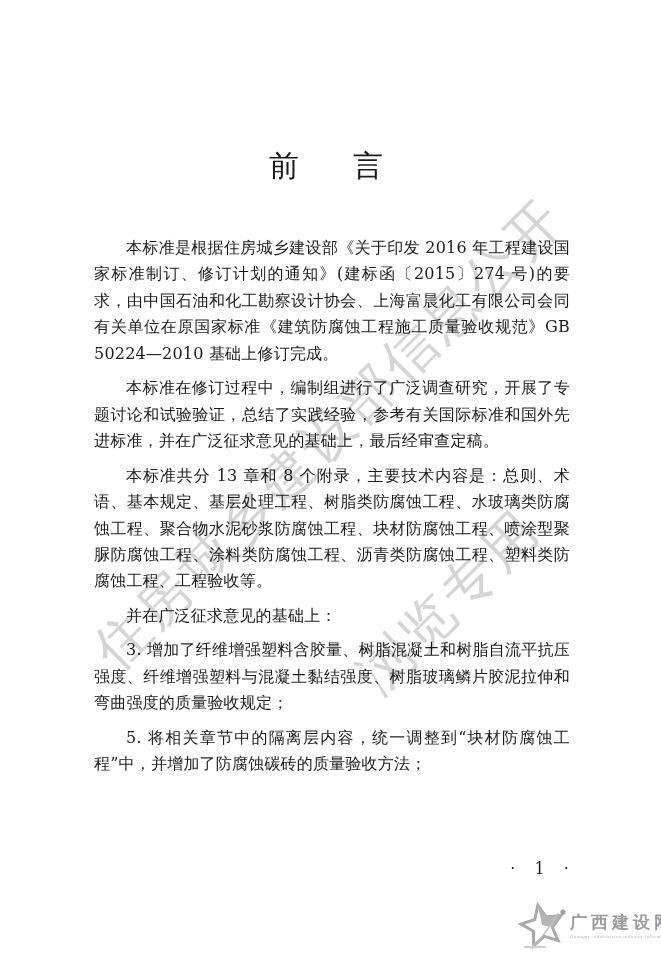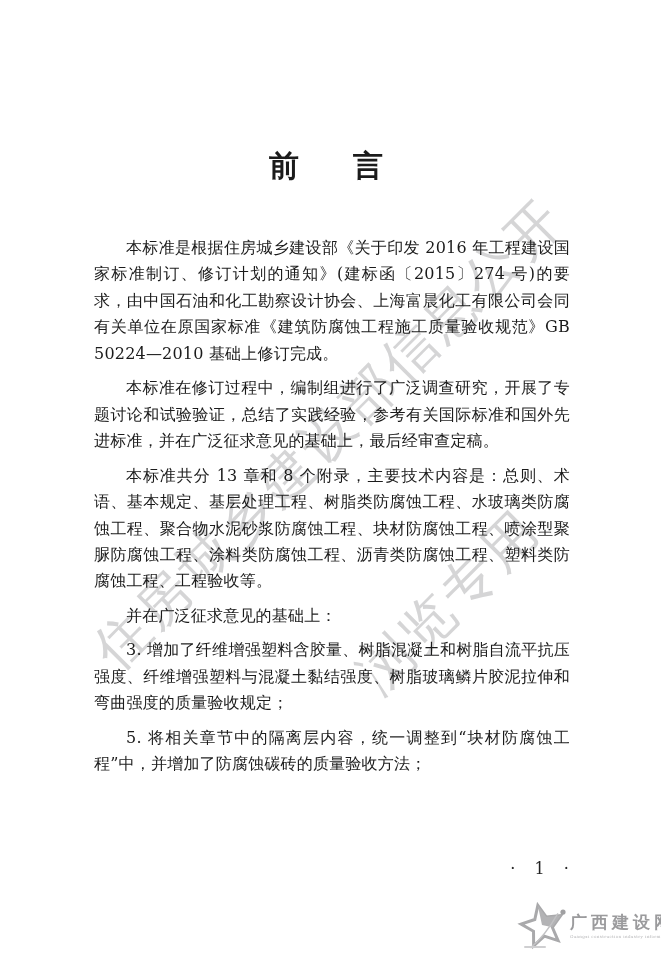--- a/index.html
+++ b/index.html
@@ -28,21 +28,21 @@
   }
   .wm1{left:78px;top:634px;}
   .wm2{left:342px;top:658px;}
 
   
   .doc-title{
     position:absolute;
     left:86px;top:146px;width:492px;
     text-align:center;
     font-size:30px;
-    font-weight:bold;
+    font-weight:normal;
     letter-spacing:12px;
     z-index:2;
   }
 
   
   .content{
     position:absolute;
     left:86px;top:227px;width:492px;
     z-index:2;
   }

